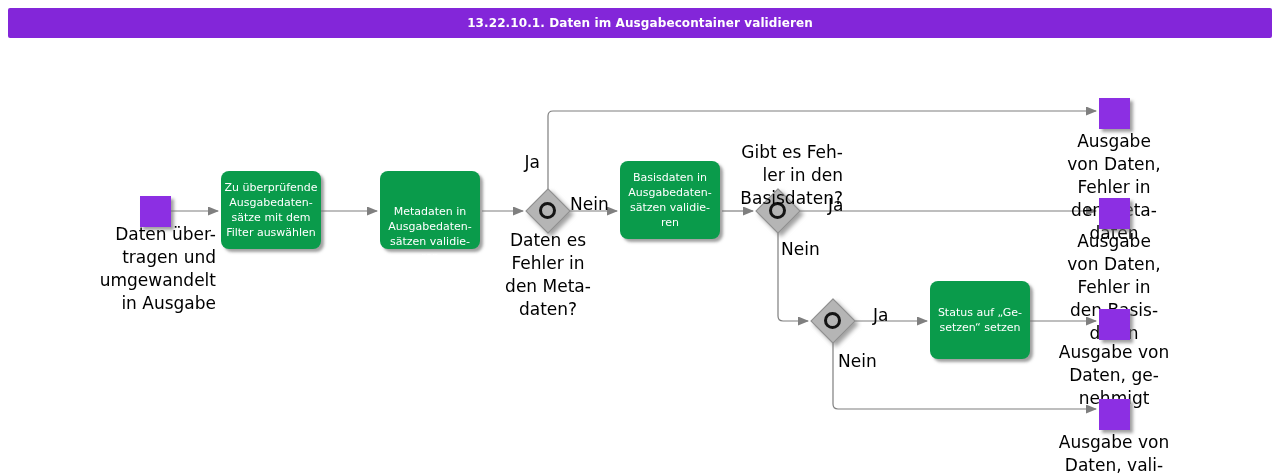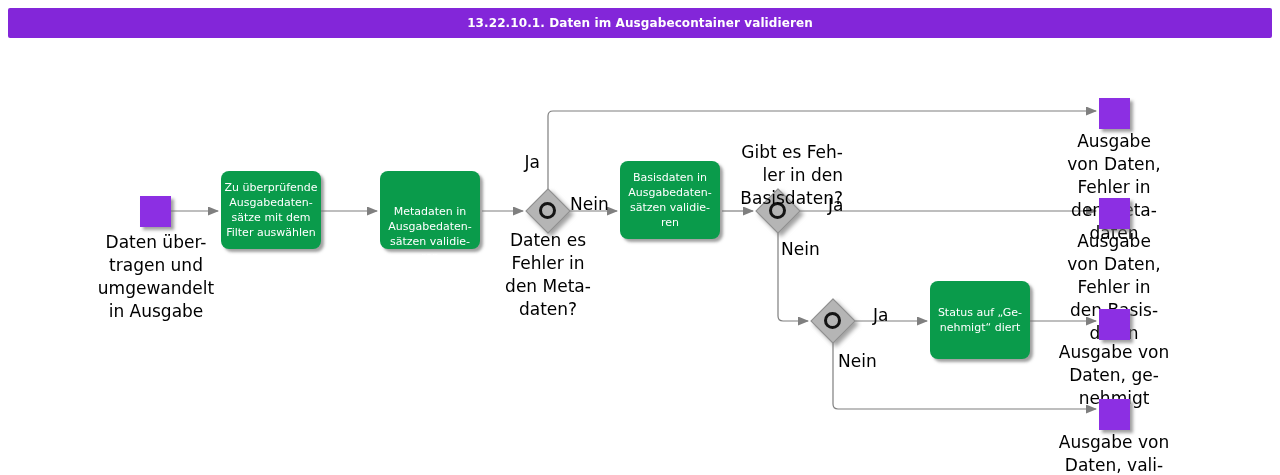--- a/index.html
+++ b/index.html
@@ -65,21 +65,21 @@
       <path d="M722,211 L753,211" marker-end="url(#arrow)"></path>
       <path d="M800,211 L1096,211" marker-end="url(#arrow)"></path>
       <path d="M778,233 L778,316 Q778,321 783,321 L808,321" marker-end="url(#arrow)"></path>
       <path d="M855,321 L927,321" marker-end="url(#arrow)"></path>
       <path d="M1030,321 L1096,321" marker-end="url(#arrow)"></path>
       <path d="M833,343 L833,404 Q833,409 838,409 L1096,409" marker-end="url(#arrow)"></path>
     </g>
   </svg>
 
   <div class="event" style="left:140px;top:196px;"></div>
-  <div class="lbl ctr" style="left:96px;top:231px;width:120px;">Daten über-
+  <div class="lbl ctr" style="left:96px;top:223px;width:120px;text-align:right;">Daten über-
 tragen und
 umgewandelt
 in Ausgabe</div>
 
   <div class="task" style="left:221px;top:171px;">
     <span style="white-space:pre-line;">Zu überprüfende
 Ausgabedaten-
 sätze mit dem
 Filter auswählen</span>
   </div>
@@ -90,21 +90,21 @@
 ren</span>
   </div>
   <div class="task" style="left:620px;top:161px;">
     <span style="white-space:pre-line;">Basisdaten in
 Ausgabedaten-
 sätzen validie-
 ren</span>
   </div>
   <div class="task" style="left:930px;top:281px;">
     <span style="white-space:pre-line;">Status auf „Ge-
-nehmigt“ diert</span>
+setzen“ setzen</span>
   </div>
 
   <div class="gateway" style="left:526px;top:189px;">
     <div class="gw-diamond"></div>
     <div class="gw-ring"></div>
   </div>
   <div class="lbl ctr" style="left:493px;top:229px;width:110px;">Daten es
 Fehler in
 den Meta-
 daten?</div>

